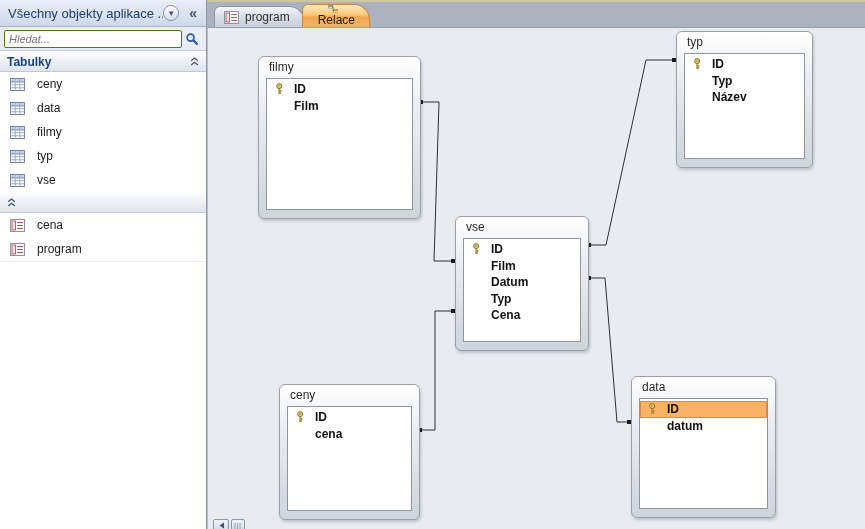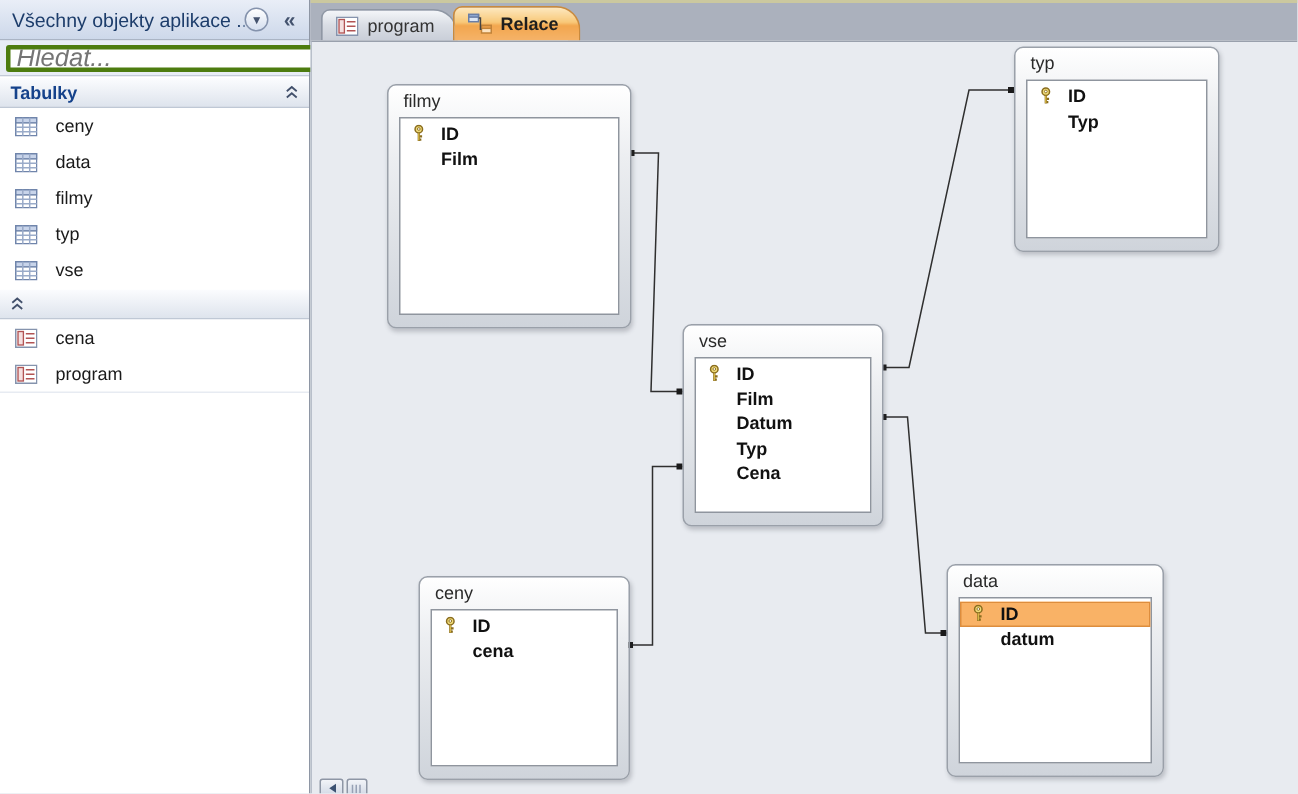--- a/index.html
+++ b/index.html
@@ -6,35 +6,35 @@
   body { font-family:"Liberation Sans", sans-serif; width:865px; height:529px; overflow:hidden; background:#e8ebf0; }
   .app { position:relative; width:865px; height:529px; display:flex; }
 
   
   .sidebar { width:207px; height:529px; background:#fff; border-right:1px solid #8e96a4; display:flex; flex-direction:column; flex:none; }
   .nav-header { height:27px; background:linear-gradient(#e9eef7,#cdd8ea); border-bottom:1px solid #aab4c4; display:flex; align-items:center; padding:0 5px 0 8px; }
   .nav-title { flex:1; color:#1d3d6b; font-size:13px; white-space:nowrap; overflow:hidden; }
   .nav-drop-btn { width:16px; height:16px; border-radius:50%; border:1px solid #8492ac; background:linear-gradient(#ffffff,#d4deee); display:flex; align-items:center; justify-content:center; font-size:8px; color:#44536e; margin-right:6px; cursor:default; }
   .nav-collapse { color:#44536e; font-size:14px; font-weight:bold; padding:0 4px; }
   .search-row { height:24px; background:#e8edf5; border-bottom:1px solid #c3cbd8; display:flex; align-items:center; padding:0 4px; }
-  .search-row input { flex:1; height:18px; border:3px solid #4d7c0f; border-radius:2px; font-family:"Liberation Sans",sans-serif; font-size:17px; font-style:italic; color:#444; padding:0 4px; outline:none; }
+  .search-row input { flex:1; height:18px; border:1px solid #4d7c0f; border-radius:2px; font-family:"Liberation Sans",sans-serif; font-size:11px; font-style:italic; color:#444; padding:0 4px; outline:none; }
   .search-btn { width:20px; display:flex; justify-content:center; }
   .group-header { height:21px; background:linear-gradient(#fbfcfe,#dee4ed); border-top:1px solid #fff; border-bottom:1px solid #bfc8d5; display:flex; align-items:center; padding:0 7px; }
   .group-header .glabel { flex:1; font-size:12px; font-weight:bold; color:#15428b; }
   .nav-item { height:24px; display:flex; align-items:center; padding-left:10px; background:#fff; }
   .nav-item .ilabel { font-size:12px; color:#1a1a1a; margin-left:12px; }
   .nav-rest { flex:1; border-top:1px solid #e7ebf2; }
 
   
   .content { flex:1; display:flex; flex-direction:column; min-width:0; }
   .tabstrip { height:27px; background:#abb1bd; border-top:2px solid #cbc89f; display:flex; align-items:flex-end; padding-left:7px; }
   .tab { height:21px; display:flex; align-items:center; padding:0 14px 0 9px; font-size:12px; border:1px solid #8f97a4; border-bottom:none; border-radius:6px 16px 0 0; margin-right:-3px; position:relative; cursor:default; }
   .tab .tlabel { margin-left:6px; }
   .tab.inactive { background:linear-gradient(#f4f6f9,#d9dde4 50%,#c9ced8); color:#333; }
-  .tab.active { height:23px; background:linear-gradient(#fde8c0,#f8c878 45%,#f2a64e 55%,#f5b369); border-color:#c98a3e; color:#1e1e1e; font-weight:bold; z-index:2; }
+  .tab.active { height:23px; background:linear-gradient(#fde8c0,#f8c878 45%,#f2a64e 55%,#f5b369); border-color:#c98a3e; color:#1e1e1e; font-weight:normal; z-index:2;flex-direction:column; }
 
   
   .canvas { position:relative; flex:1; background:#e8ebf0; border-top:1px solid #99a0ac; border-left:1px solid #b8bfca; overflow:hidden; }
   .rel-lines { position:absolute; left:0; top:0; }
 
   .tbox { position:absolute; border:1px solid #9aa0a9; border-radius:6px; background:linear-gradient(#ffffff,#eceef1 30%,#cfd4db); box-shadow:1px 2px 3px rgba(60,65,75,.25); }
   .tbox-title { height:19px; line-height:20px; padding-left:10px; font-size:12px; color:#2a2a2a; }
   .tbox-list { position:absolute; left:7px; right:7px; top:21px; bottom:8px; background:#fff; border:1px solid #8f959e; padding-top:2px; overflow:hidden;font-weight:bold; }
   .trow { height:16.5px; display:flex; align-items:center; padding-left:6px; }
   .trow .keycell { width:13px; margin-right:8px; display:flex; justify-content:center; }
@@ -219,20 +219,24 @@
                   <path d="M5.2 5.6 V11 M5.2 7.9 H7.4 M5.2 10 H6.9" stroke="#8a6d1f" stroke-width="1.5"></path>
                   <path d="M5.2 5.8 V10.7" stroke="#e8c84f" stroke-width=".7"></path>
                 </svg>
             </span>
             <span class="fname">ID</span>
           </div>
           <div class="trow">
             <span class="keycell"></span>
             <span class="fname">Typ</span>
           </div>
+          <div class="trow">
+            <span class="keycell"></span>
+            <span class="fname">Název</span>
+          </div>
         </div>
       </div>
 
       <div class="tbox" style="left:247px;top:188px;width:134px;height:135px">
         <div class="tbox-title">vse</div>
         <div class="tbox-list">
           <div class="trow">
             <span class="keycell">
               <svg width="11" height="12" viewBox="0 0 11 12">
                   <circle cx="5.2" cy="3.1" r="2.5" fill="#efda78" stroke="#8a6d1f"></circle>

